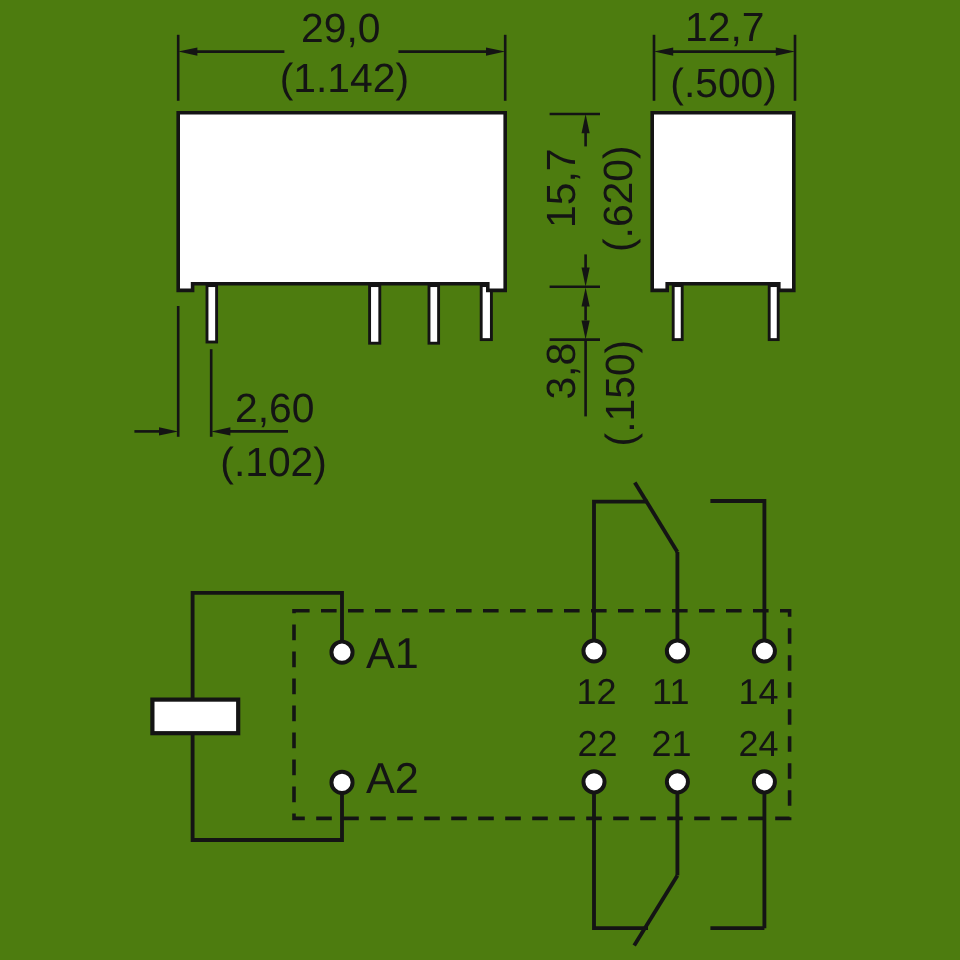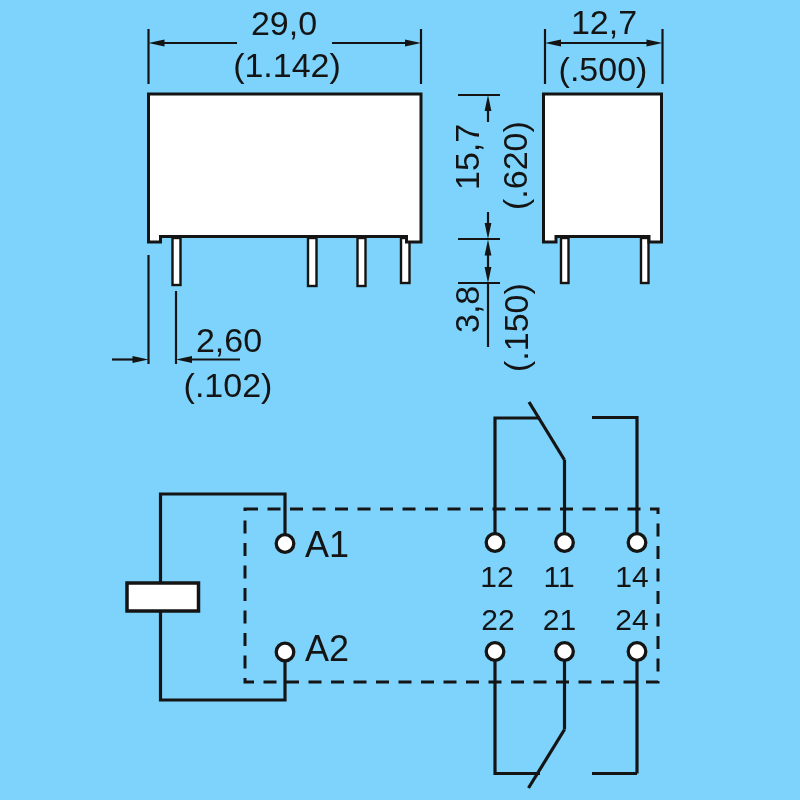--- a/index.html
+++ b/index.html
@@ -1,16 +1,16 @@
 <!DOCTYPE html>
 <html><head>
 <meta charset="utf-8">
 <style>
   html,body{margin:0;padding:0;background:#fff;}
-  .stage{position:relative;width:800px;height:800px;background:#7dd3fc;overflow:hidden;
+  .stage{position:relative;width:800px;height:800px;background:#4d7c0f;overflow:hidden;
          font-family:"Liberation Sans", sans-serif;}
   svg{display:block;}
   
   .outline{fill:#ffffff;stroke:#141414;stroke-width:3;}
   .pin{fill:#ffffff;stroke:#141414;stroke-width:2.4;}
   .wire{fill:none;stroke:#141414;stroke-width:3.2;}
   .coilbox{fill:#ffffff;stroke:#141414;stroke-width:3.5;}
   .dim{fill:none;stroke:#141414;stroke-width:2.2;}
   .dash{fill:none;stroke:#141414;stroke-width:3;stroke-dasharray:13 9.5;}
   .arr{fill:#141414;stroke:none;}

